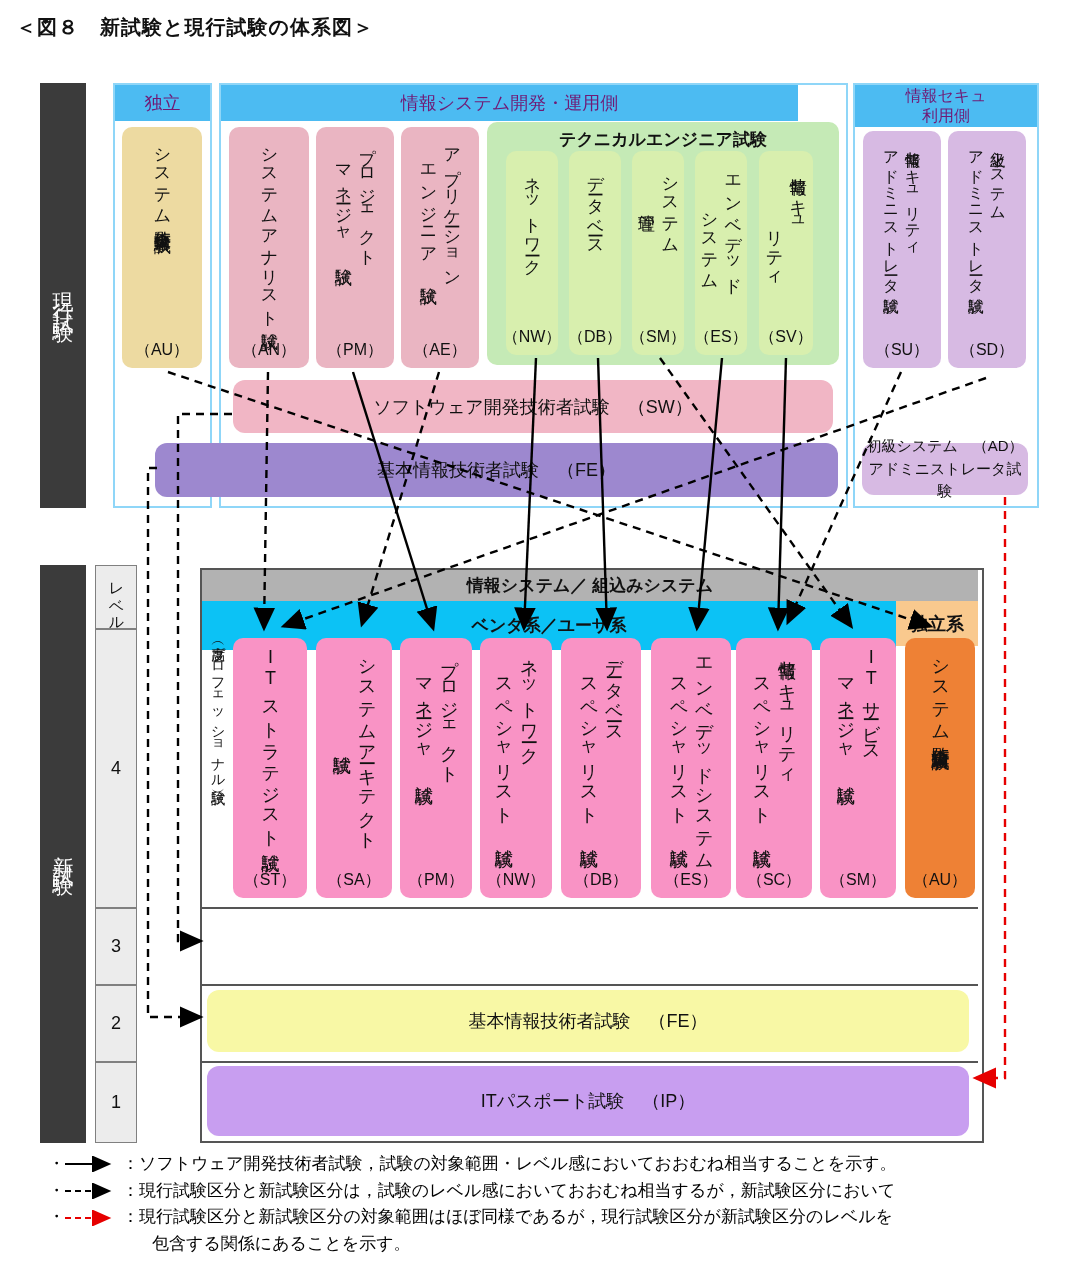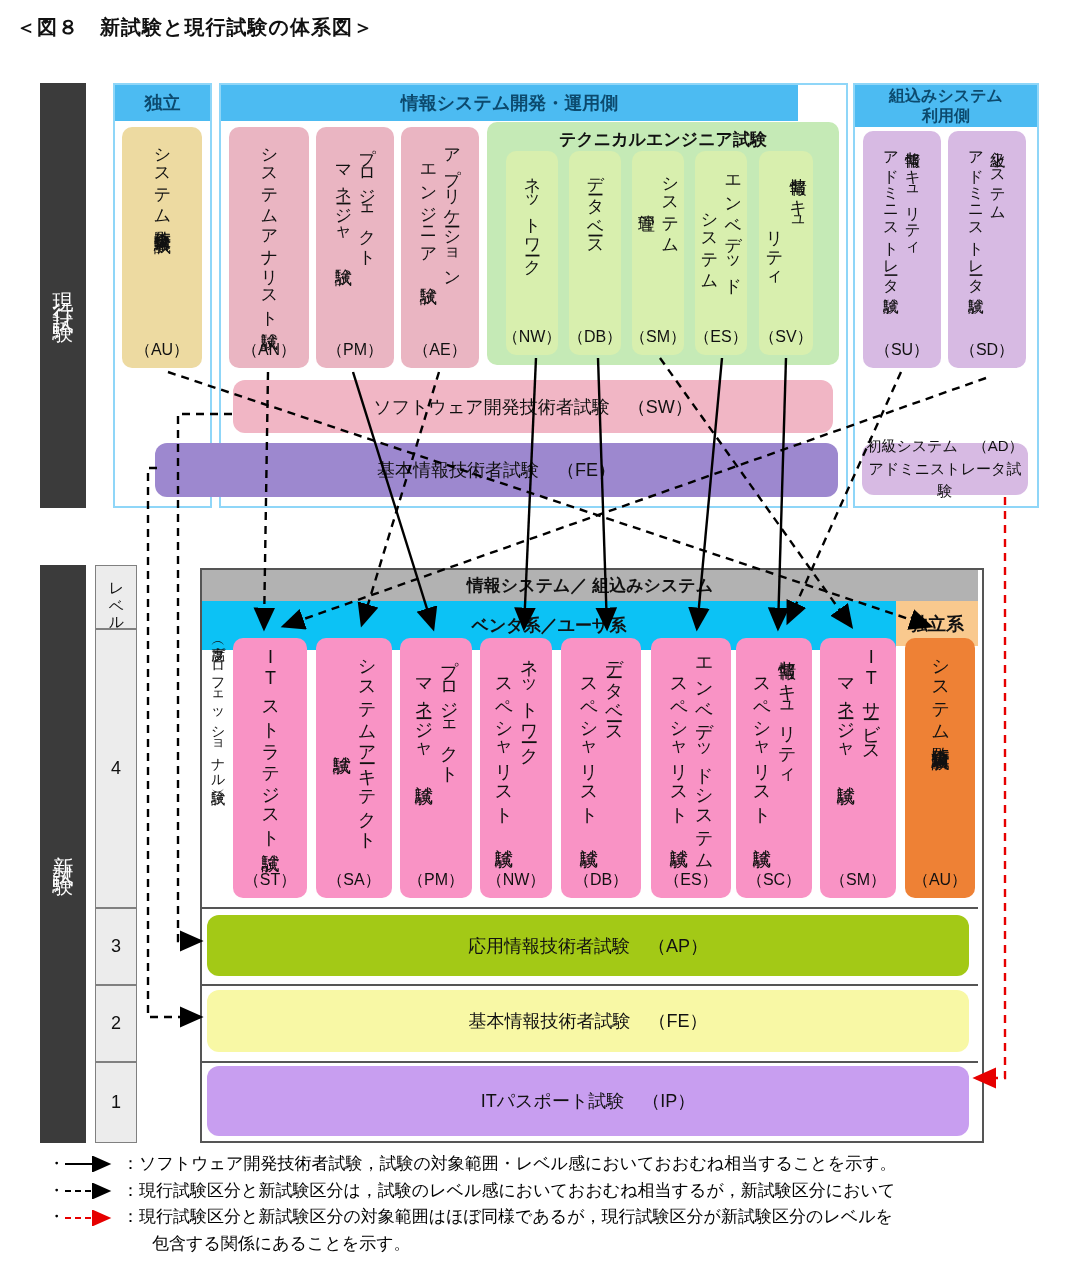--- a/index.html
+++ b/index.html
@@ -9,21 +9,21 @@
   .pre{white-space:pre-line;}
   .title{left:16px;top:14px;width:1080px;text-align:left;font-size:20px;font-weight:bold;letter-spacing:1px;}
 
   
   .sidebar{background:#3b3b3b;display:flex;align-items:center;justify-content:center;}
   .sidebar .vt{writing-mode:vertical-rl;text-orientation:upright;color:#fff;font-size:21px;letter-spacing:10px;}
 
   
   .secbox{border:2px solid #8fd6f8;background:#fff;}
   .hdr{background:#4cbbf2;display:flex;align-items:center;justify-content:center;
-       font-weight:700;font-size:18px;color:#0c4a6e;text-align:center;line-height:1.25;}
+       font-weight:400;font-size:18px;color:#701a75;text-align:center;line-height:1.25;}
 
   
   .col{border-radius:10px;display:flex;flex-direction:column;align-items:center;padding-top:9px;box-sizing:border-box;}
   .col .name{writing-mode:vertical-rl;text-orientation:upright;white-space:pre-line;
              line-height:1.4;font-size:17px;letter-spacing:1px;}
   .col .code{margin-top:auto;margin-bottom:7px;font-size:16px;}
   .pink{background:#eab5c2;}
   .tan{background:#eddaa1;}
   .greencol{background:#d8efae;}
   .purplecol{background:#d7bae3;}
@@ -117,21 +117,21 @@
   <div class="abs col greencol" style="left:759px;top:151px;width:54px;height:204px;padding-top:14px;">
     <span class="name pre">情報セキュ
 　　　リティ</span>
     <span class="code">（SV）</span>
   </div>
 
   <div class="abs bar" style="left:233px;top:380px;width:600px;height:53px;background:#f1b6c5;">ソフトウェア開発技術者試験　（SW）</div>
   <div class="abs bar" style="left:155px;top:443px;width:683px;height:54px;background:#9d88cf;">基本情報技術者試験　（FE）</div>
 
   <div class="abs secbox" style="left:853px;top:83px;width:182px;height:421px;"></div>
-  <div class="abs hdr pre" style="left:855px;top:85px;width:182px;height:42px;font-size:16px;">組込みシステム
+  <div class="abs hdr pre" style="left:855px;top:85px;width:182px;height:42px;font-size:16px;">情報セキュ
 利用側</div>
   <div class="abs col purplecol smalltxt" style="left:863px;top:131px;width:78px;height:237px;">
     <span class="name pre">情報セキュリティ
 アドミニストレータ試験</span>
     <span class="code">（SU）</span>
   </div>
   <div class="abs col purplecol smalltxt" style="left:948px;top:131px;width:78px;height:237px;">
     <span class="name pre">上級システム
 アドミニストレータ試験</span>
     <span class="code">（SD）</span>
@@ -201,21 +201,20 @@
   </div>
   <div class="abs col neworange newcol" style="left:905px;top:638px;width:70px;height:260px;">
     <span class="name pre">システム監査技術者試験</span>
     <span class="code">（AU）</span>
   </div>
 
   <div class="abs divider" style="left:202px;top:907px;width:776px;"></div>
   <div class="abs divider" style="left:202px;top:984px;width:776px;"></div>
   <div class="abs divider" style="left:202px;top:1061px;width:776px;"></div>
 
-  <div class="abs bar" style="left:207px;top:915px;width:762px;height:61px;background:#a3c916;">応用情報技術者試験　（AP）</div>
   <div class="abs bar" style="left:207px;top:990px;width:762px;height:62px;background:#f8f8a5;">基本情報技術者試験　（FE）</div>
   <div class="abs bar" style="left:207px;top:1066px;width:762px;height:70px;background:#c89ef0;">ITパスポート試験　（IP）</div>
 
   <svg class="overlay" width="1080" height="1280" viewBox="0 0 1080 1280">
     <defs>
       <marker id="mB" markerWidth="11" markerHeight="10" refX="8.5" refY="4.5" orient="auto">
         <path d="M0,0 L10,4.5 L0,9 Z" fill="#000"></path>
       </marker>
       <marker id="mR" markerWidth="11" markerHeight="10" refX="8.5" refY="4.5" orient="auto">
         <path d="M0,0 L10,4.5 L0,9 Z" fill="#e60000"></path>

